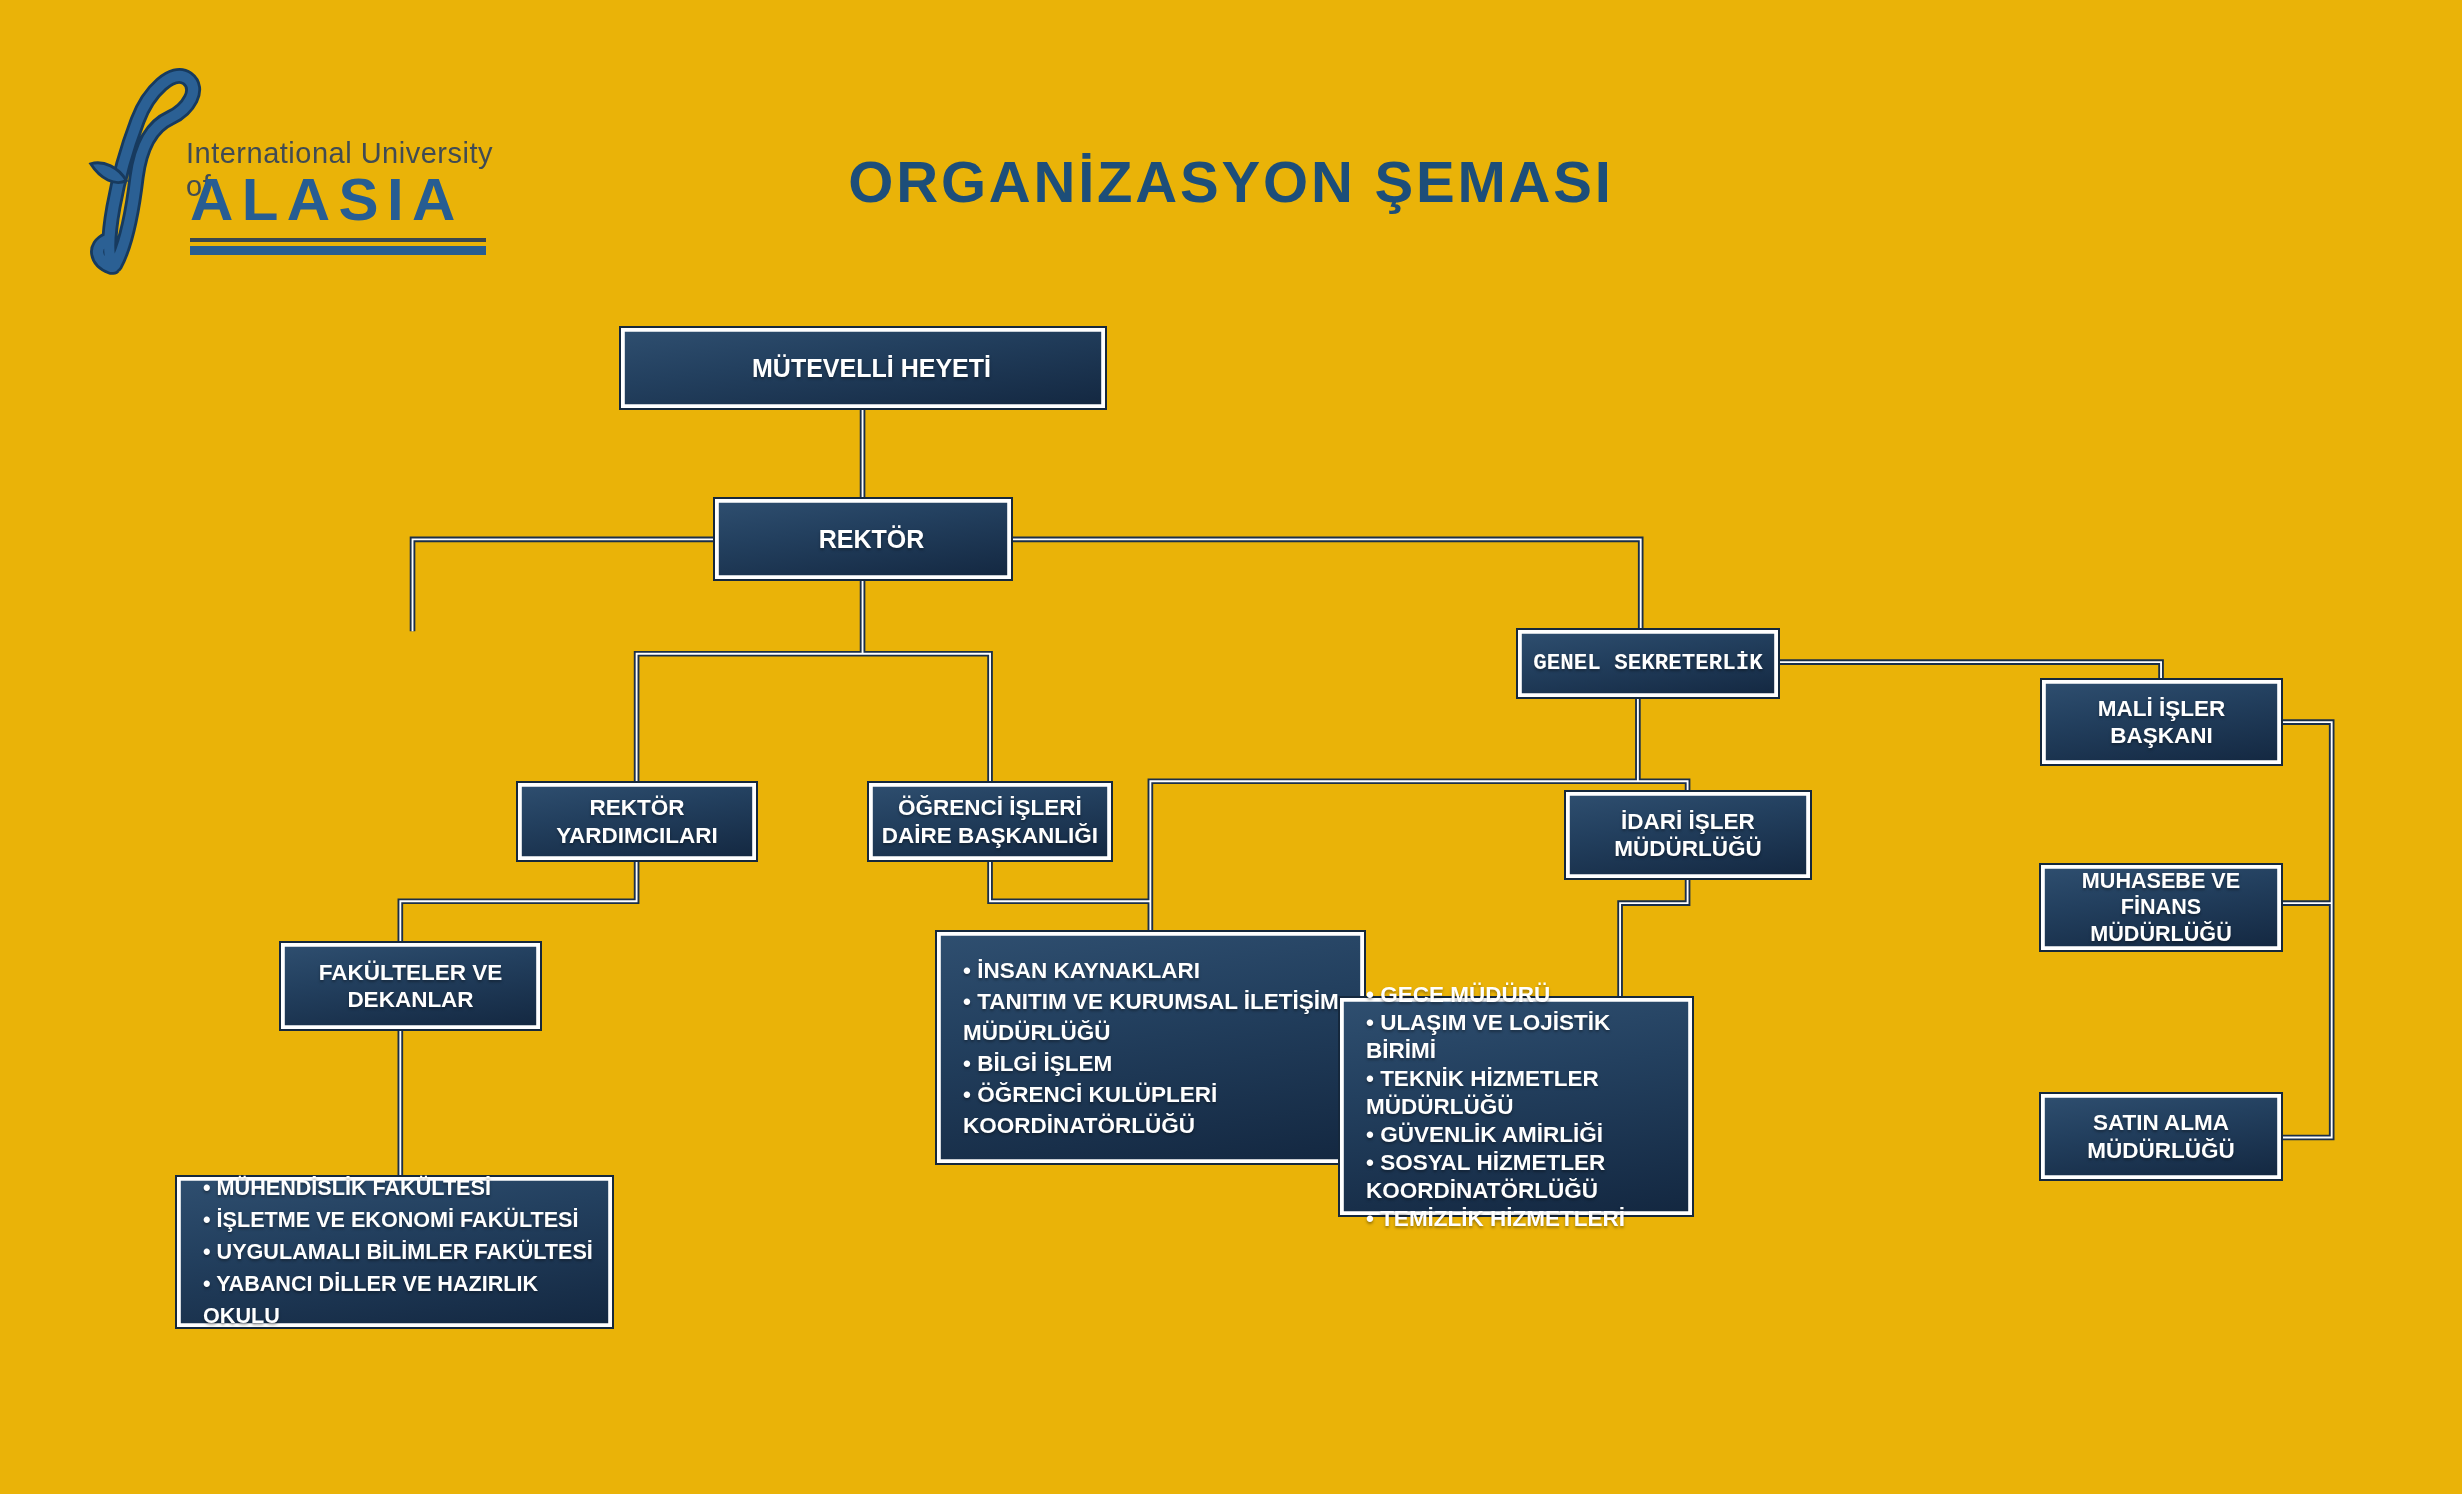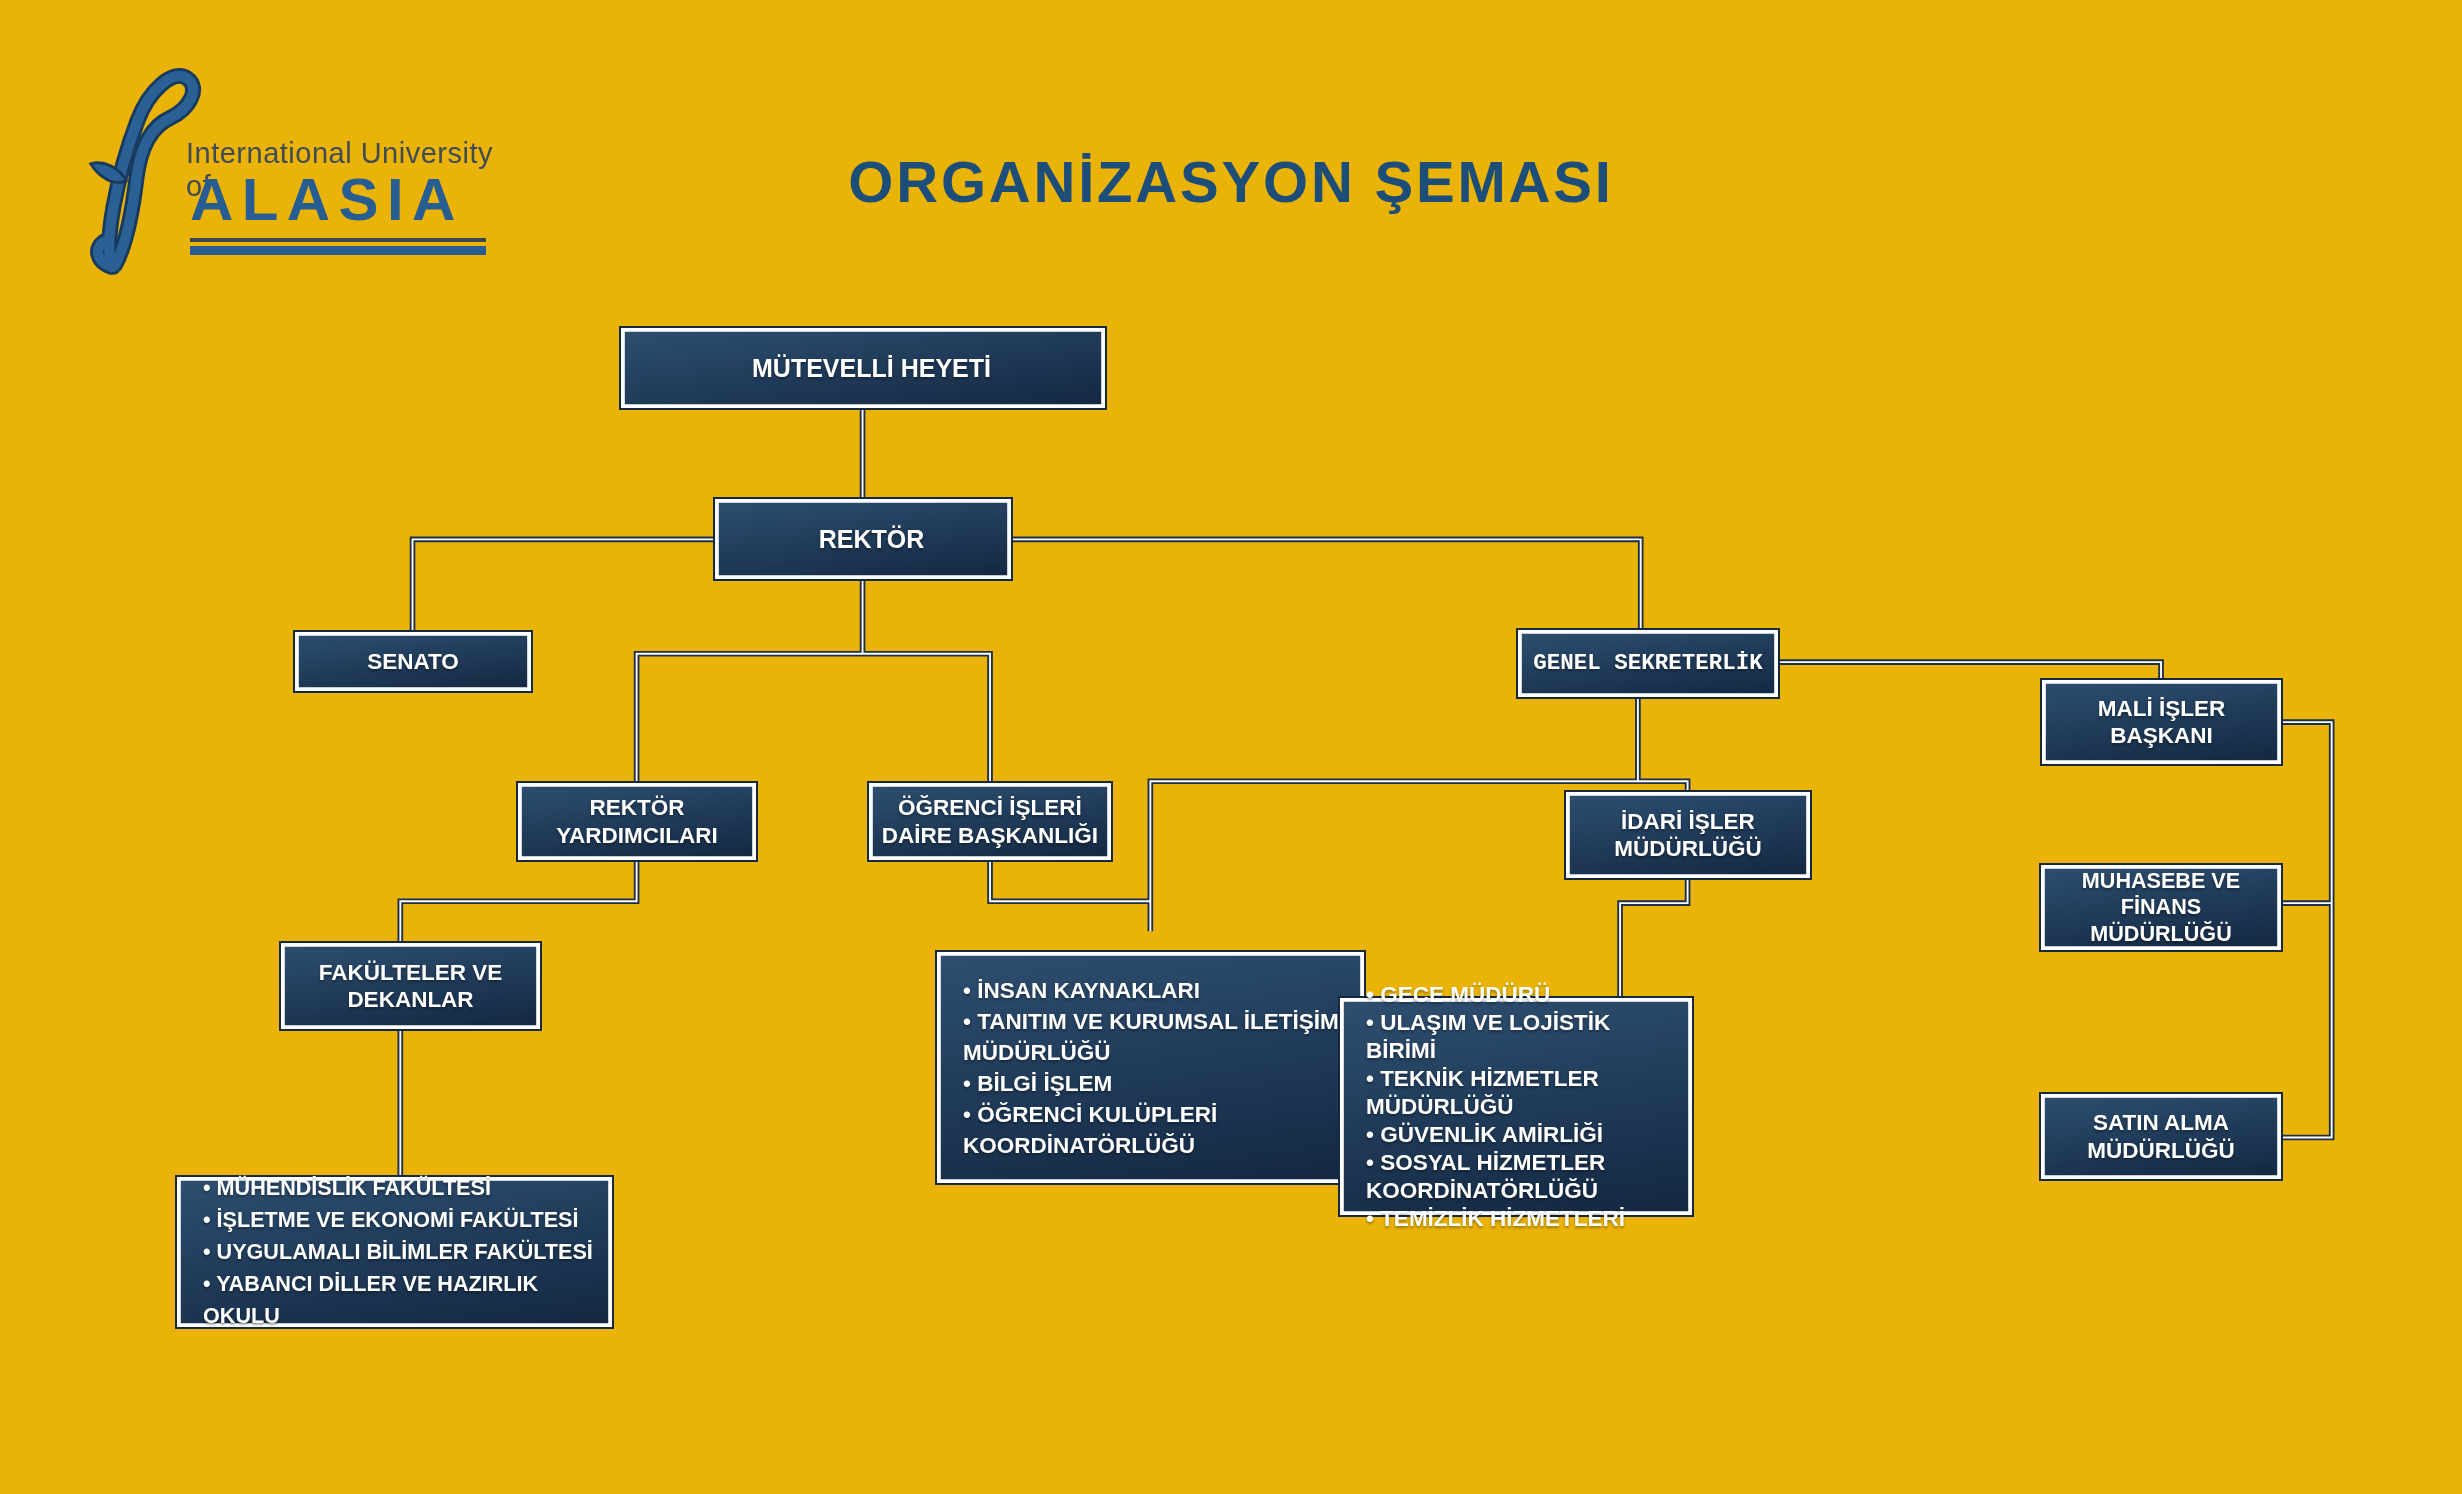--- a/index.html
+++ b/index.html
@@ -33,21 +33,21 @@
     white-space:pre-line;line-height:1.22;
     text-shadow:0 1.9px 2.8px rgba(0,0,0,0.35);
     font-size:22.5px;
   }
   .node.big{font-size:25px;padding-left:17px;}
   .node.list{
     flex-direction:column;align-items:flex-start;justify-content:center;
     text-align:left;padding:13px 19px 13px 26px;
   }
   .list-fak{font-size:21.6px;line-height:32px;}
-  .list-insan{font-size:22.5px;line-height:31px;margin-top:20px;}
+  .list-insan{font-size:22.5px;line-height:31px;}
   .list-gece{font-size:22.5px;line-height:28px;}
 </style>
 </head>
 <body>
 
 <div class="canvas">
 
   <div class="logo">
     <svg class="logo-swoosh" viewBox="0 0 150 240" xmlns="http://www.w3.org/2000/svg">
       <path d="M30,226 C14,220 10,204 26,197 M32,226 C20,206 36,128 58,70 C70,38 96,14 111,25 C126,36 112,58 93,67 C71,77 61,100 57,130 C53,164 46,202 34,224" fill="none" stroke="#173a5e" stroke-width="17" stroke-linecap="round"></path>
@@ -94,21 +94,20 @@
       <path class="lite" d="M1876,706 H2305 V724"></path>
       <path class="lite" d="M2434,770 H2487 V1213 H2434"></path>
       <path class="lite" d="M2487,963 H2434"></path>
     </g>
   </svg>
 
   <div class="node big" style="left:619px;top:326px;width:488px;height:84px;">MÜTEVELLİ HEYETİ</div>
 
   <div class="node big" style="left:713px;top:497px;width:300px;height:84px;">REKTÖR</div>
 
-  <div class="node" style="left:293px;top:630px;width:240px;height:63px;">SENATO</div>
 
   <div class="node" style="left:1516px;top:628px;width:264px;height:71px;font-family:Liberation Mono, monospace;">GENEL SEKRETERLİK</div>
 
   <div class="node" style="left:516px;top:781px;width:242px;height:81px;">REKTÖR
 YARDIMCILARI</div>
 
   <div class="node" style="left:867px;top:781px;width:246px;height:81px;">ÖĞRENCİ İŞLERİ
 DAİRE BAŞKANLIĞI</div>
 
   <div class="node" style="left:1564px;top:790px;width:248px;height:90px;">İDARİ İŞLER

